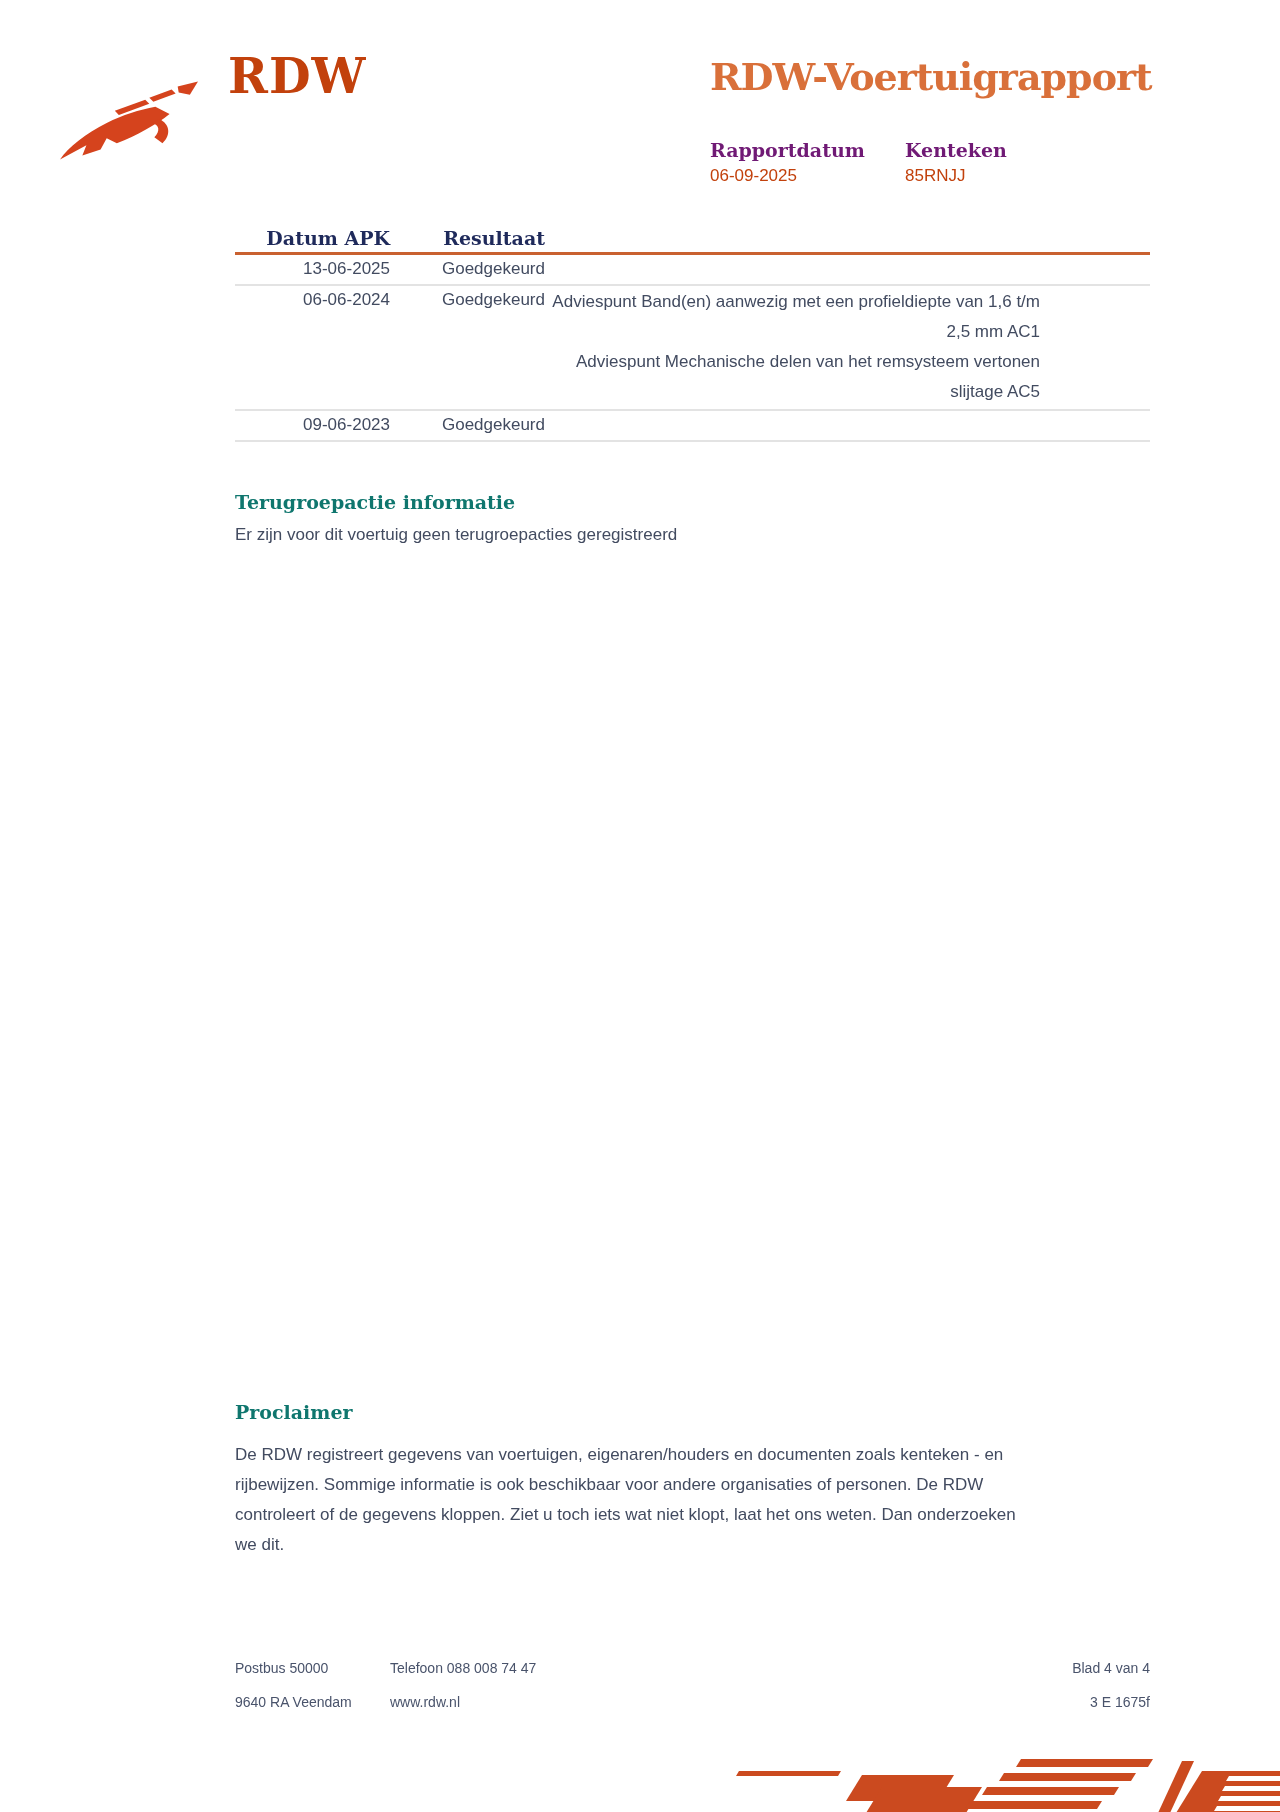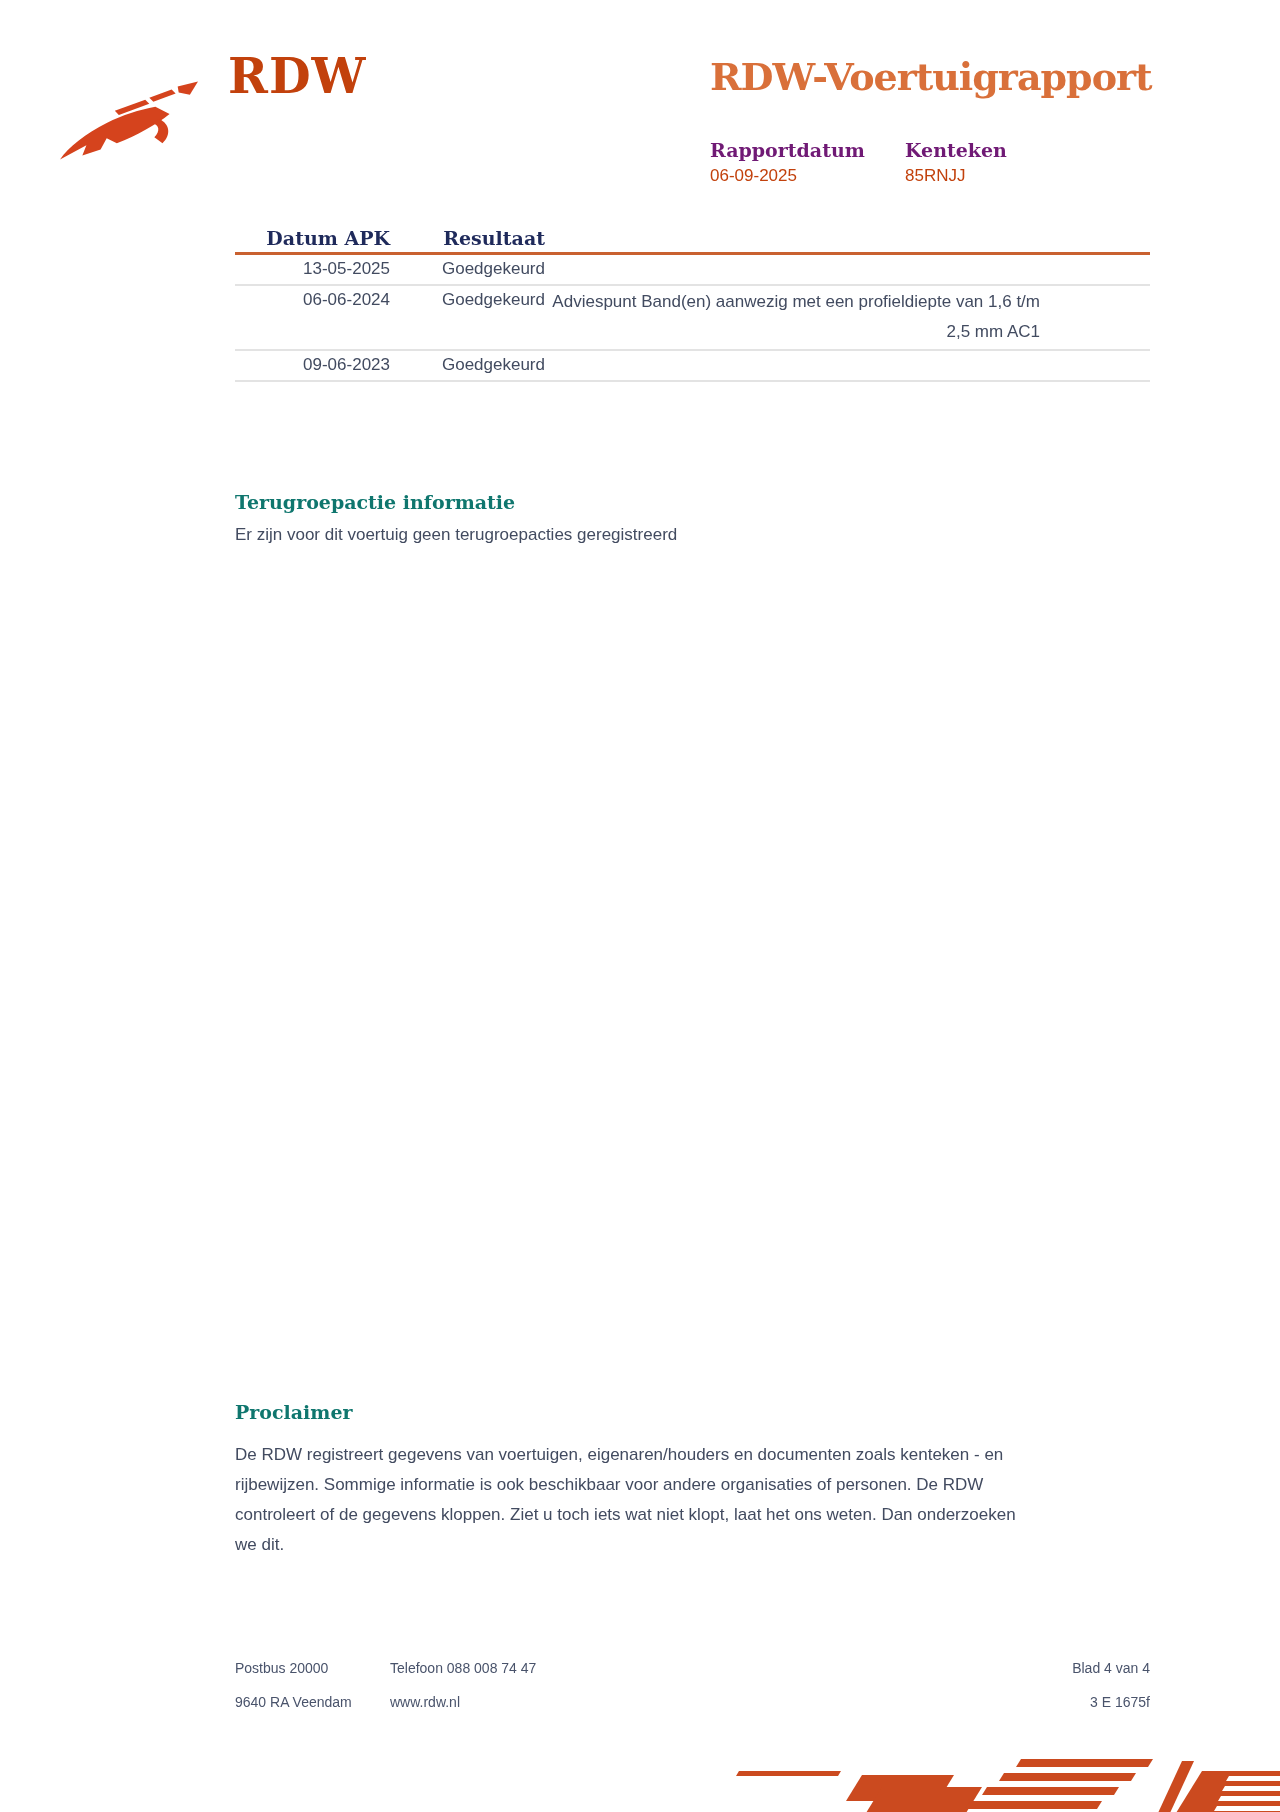--- a/index.html
+++ b/index.html
@@ -79,47 +79,48 @@
   <div class="abs m-v1 meta-value">06-09-2025</div>
   <div class="abs m-v2 meta-value">85RNJJ</div>
 
   <div class="abs apk">
     <div class="apk-head slab">
       <div class="c1">Datum APK</div>
       <div class="c2">Resultaat</div>
     </div>
 
     <div class="apk-row">
-      <div class="c1 cell">13-05-2025</div>
+      <div class="c1 cell">13-06-2025</div>
       <div class="c2 cell">Goedgekeurd</div>
       <div class="c3 cell"></div>
     </div>
 
     <div class="apk-row">
       <div class="c1 cell">06-06-2024</div>
       <div class="c2 cell">Goedgekeurd</div>
       <div class="c3">
         <div class="opm">Adviespunt Band(en) aanwezig met een profieldiepte van 1,6 t/m 2,5 mm AC1</div>
+        <div class="opm">Adviespunt Mechanische delen van het remsysteem vertonen slijtage AC5</div>
       </div>
     </div>
 
     <div class="apk-row">
       <div class="c1 cell">09-06-2023</div>
       <div class="c2 cell">Goedgekeurd</div>
       <div class="c3 cell"></div>
     </div>
   </div>
 
   <div class="abs recall-h sec-h">Terugroepactie informatie</div>
   <div class="abs recall-b">Er zijn voor dit voertuig geen terugroepacties geregistreerd</div>
 
   <div class="abs proc-h sec-h">Proclaimer</div>
   <div class="abs proc-b">De RDW registreert gegevens van voertuigen, eigenaren/houders en documenten zoals kenteken - en rijbewijzen. Sommige informatie is ook beschikbaar voor andere organisaties of personen. De RDW controleert of de gegevens kloppen. Ziet u toch iets wat niet klopt, laat het ons weten. Dan onderzoeken we dit.</div>
 
-  <div class="abs ft ft-a1">Postbus 20000</div>
+  <div class="abs ft ft-a1">Postbus 50000</div>
   <div class="abs ft ft-a2">9640 RA Veendam</div>
   <div class="abs ft ft-p">Telefoon 088 008 74 47</div>
   <div class="abs ft ft-w">www.rdw.nl</div>
   <div class="abs ft ft-b">Blad 4 van 4</div>
   <div class="abs ft ft-c">3 E 1675f</div>
 
   <svg class="abs stripes" viewBox="0 0 610 72" preserveAspectRatio="none" aria-hidden="true">
     <g fill="#cb4a1f">
 
       <path d="M20 35 L122 35 L125 30 L23 30 Z"></path>

